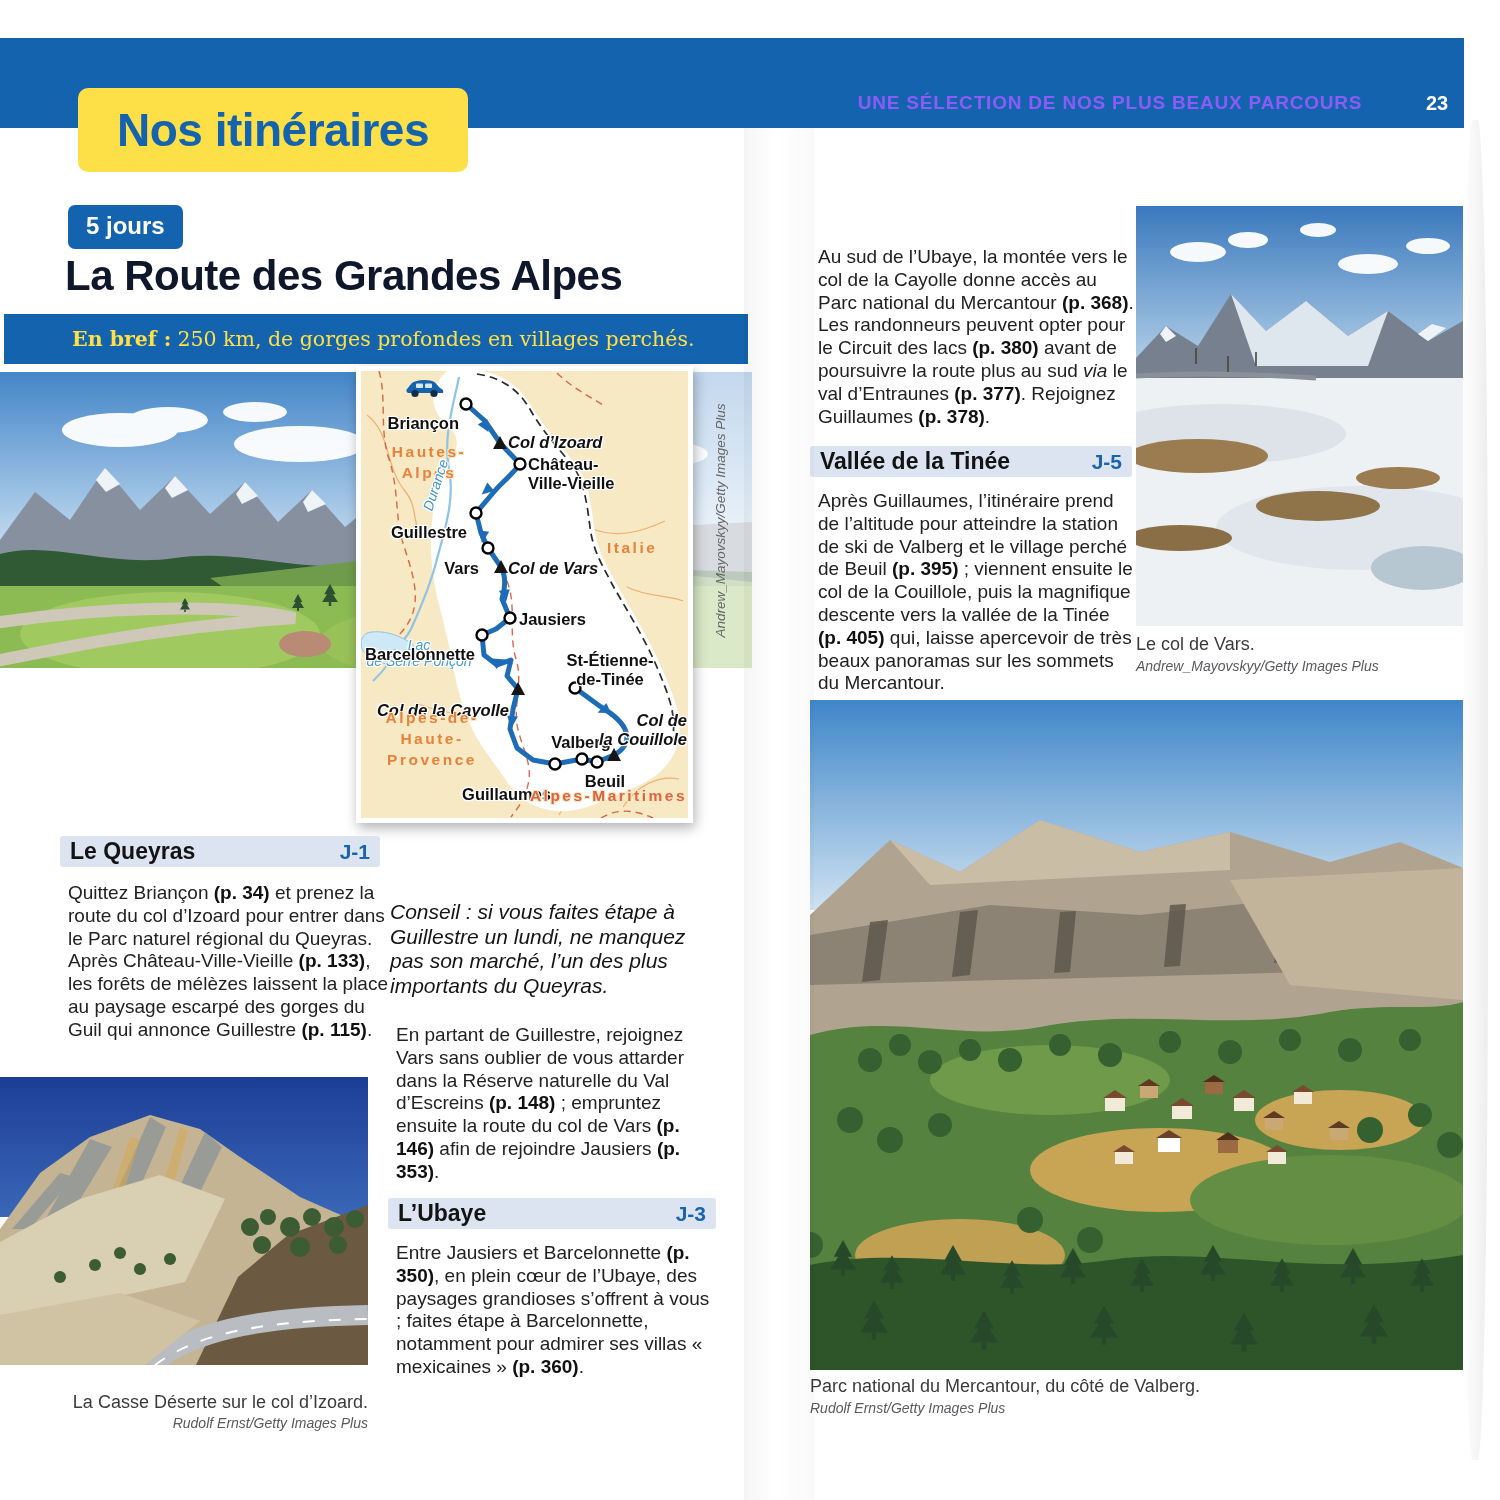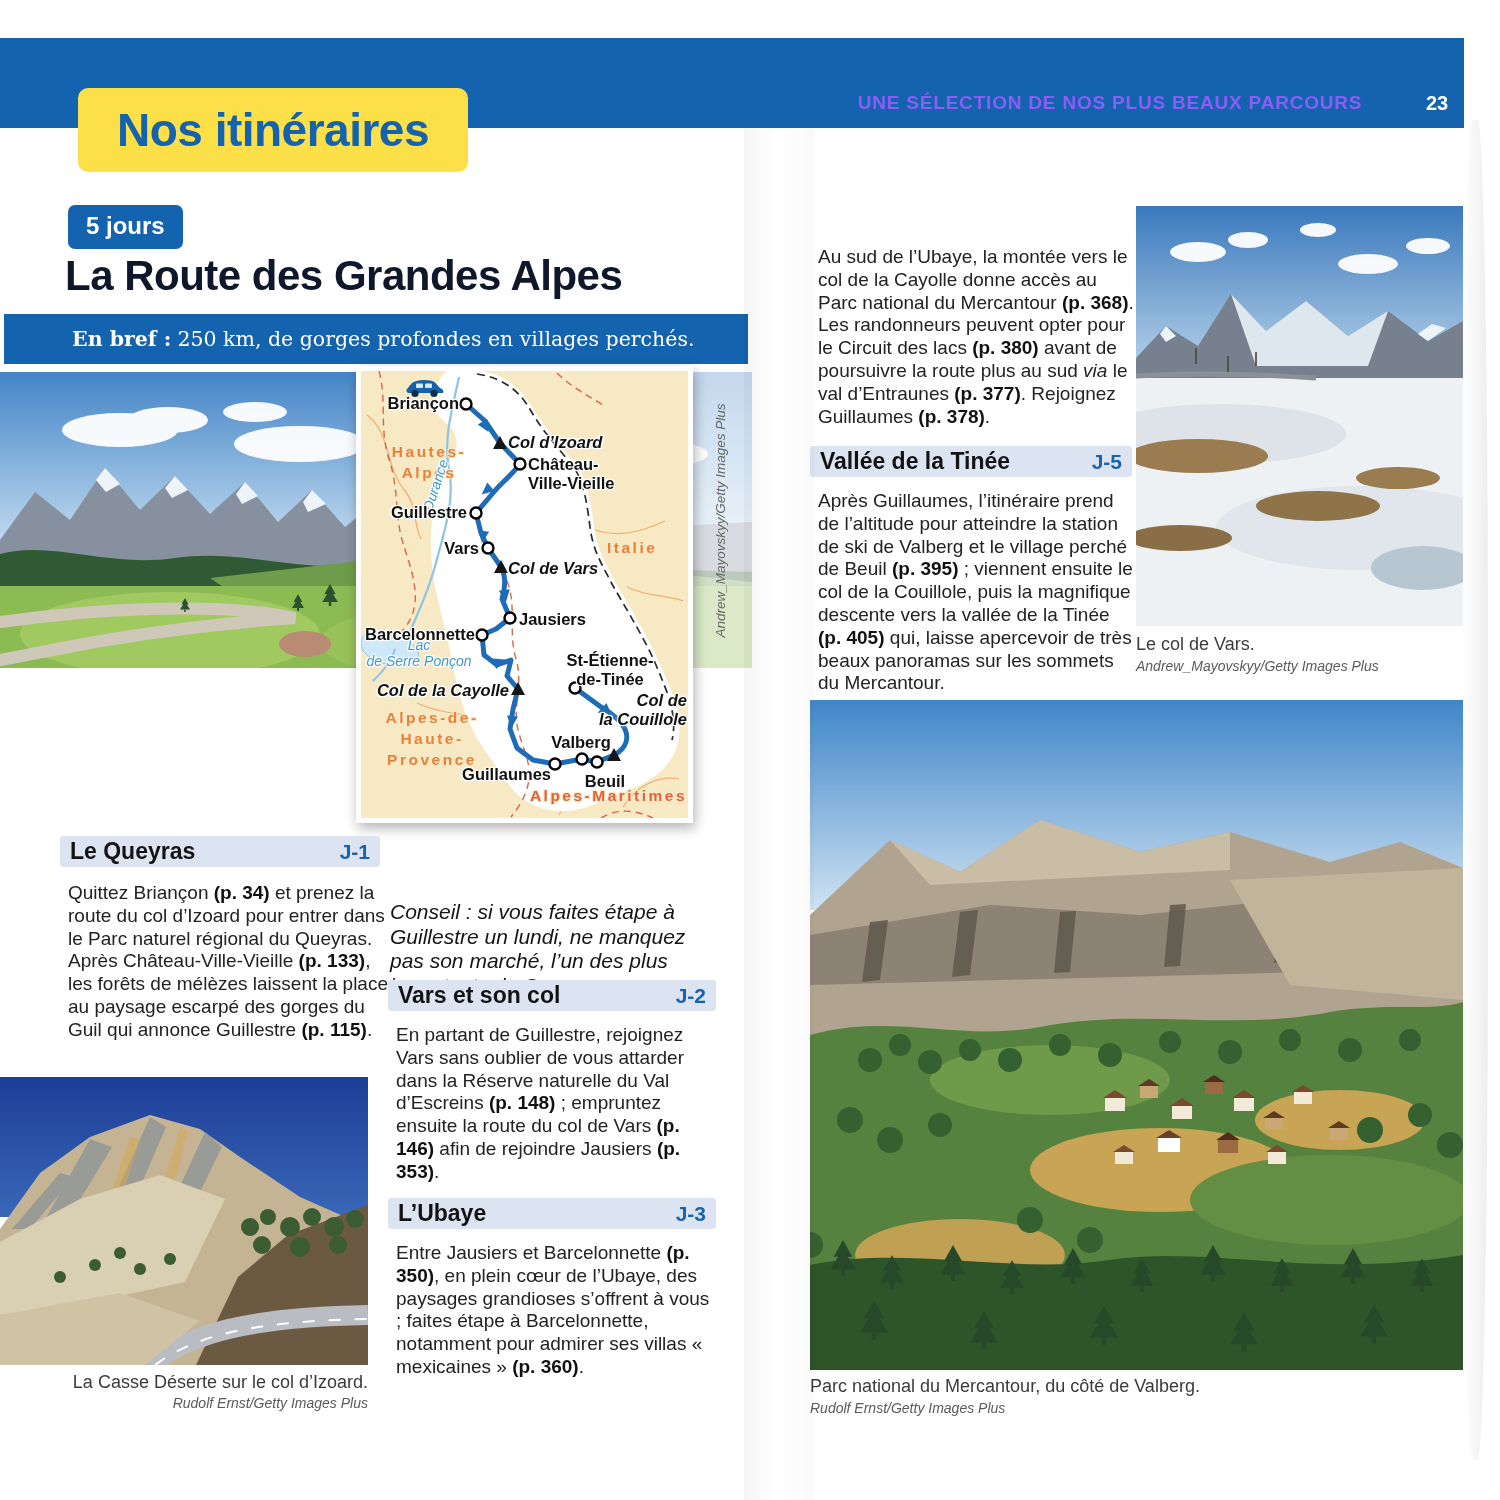--- a/index.html
+++ b/index.html
@@ -13,31 +13,31 @@
   .right-head{position:absolute;left:830px;top:92px;width:560px;text-align:center;color:#8b5cf6;
               font-weight:700;font-size:19px;letter-spacing:0.8px;}
   .page-num{position:absolute;left:1426px;top:92px;color:#fff;font-weight:700;font-size:20px;}
   
   .days-badge{position:absolute;left:68px;top:205px;background:#1463ae;color:#fff;font-weight:700;
               font-size:24px;padding:7px 18px 9px;border-radius:7px;}
   .main-title{position:absolute;left:65px;top:252px;font-size:42px;font-weight:700;color:#0f172a;
               letter-spacing:-0.5px;}
   .brief-bar{position:absolute;left:4px;top:314px;width:744px;height:50px;background:#1463ae;
              display:flex;align-items:center;}
-  .brief-bar .txt{margin-left:68px;color:#ffffff;font-family:"DejaVu Serif",serif;font-size:20.5px;}
+  .brief-bar .txt{margin-left:68px;color:#fde047;font-family:"DejaVu Serif",serif;font-size:20.5px;}
   .brief-bar .b{font-weight:700;margin-right:6px;}
   
   .photo{position:absolute;overflow:hidden;}
   .photo svg{display:block;width:100%;height:100%;}
   .wash{position:absolute;left:688px;top:372px;width:64px;height:296px;
         background:rgba(255,255,255,0.68);display:flex;align-items:center;justify-content:center;}
   .wash span{transform:rotate(-90deg);white-space:nowrap;font-size:13.5px;font-style:italic;color:#666;}
   .caption{position:absolute;font-size:18px;color:#3b3b3b;}
   .credit{position:absolute;font-size:14px;font-style:italic;color:#5a5a5e;}
-  .al-r{text-align:right;}
+  .al-r{text-align:right;margin-top:20px;}
   
   .conseil{position:absolute;font-style:italic;font-size:21px;line-height:24.5px;color:#151515;}
   .sec-head{position:absolute;height:31px;background:#dce4f2;border-radius:3px;
             display:flex;align-items:center;justify-content:space-between;padding:0 10px;box-sizing:border-box;}
   .sec-head .t{font-size:23px;font-weight:800;color:#131313;}
   .sec-head .r{font-size:21px;font-weight:700;color:#1a63ad;}
   .sec-body{position:absolute;font-size:19px;line-height:22.8px;color:#222;}
   .seg-b{font-weight:700;color:#111;}
   .seg-i{font-style:italic;}
   
@@ -284,24 +284,20 @@
       <path d="M150,288 C190,256 250,240 368,238" fill="none" stroke="#b9bcc0" stroke-width="20"></path>
       <path d="M155,288 C195,258 255,244 368,242" fill="none" stroke="#ffffff" stroke-width="2" stroke-dasharray="12 14"></path>
       <polygon fill="#cfc3a4" points="0,238 120,216 200,244 145,288 0,288"></polygon>
     </svg>
   </div>
   <div class="caption al-r" style="left:0;top:1372px;width:368px;">La Casse Déserte sur le col d’Izoard.</div>
   <div class="credit al-r" style="left:0;top:1395px;width:368px;">Rudolf Ernst/Getty Images Plus</div>
 
   <div class="conseil" style="left:390px;top:864px;width:324px;margin-top:36px;">Conseil : si vous faites étape à Guillestre un lundi, ne manquez pas son marché, l’un des plus importants du Queyras.</div>
 
-  <div class="sec-head" style="left:388px;top:980px;width:328px;">
-    <span class="t">Vars et son col</span>
-    <span class="r">J-2</span>
-  </div>
   <div class="sec-body" style="left:396px;top:1024px;width:322px;"><span>En partant de Guillestre, rejoignez Vars sans oublier de vous attarder dans la Réserve naturelle du Val d’Escreins </span><span class="seg-b">(p. 148)</span><span> ; empruntez ensuite la route du col de Vars </span><span class="seg-b">(p. 146)</span><span> afin de rejoindre Jausiers </span><span class="seg-b">(p. 353)</span><span>.</span></div>
 
   <div class="sec-head" style="left:388px;top:1198px;width:328px;">
     <span class="t">L’Ubaye</span>
     <span class="r">J-3</span>
   </div>
   <div class="sec-body" style="left:396px;top:1242px;width:322px;"><span>Entre Jausiers et Barcelonnette </span><span class="seg-b">(p. 350)</span><span>, en plein cœur de l’Ubaye, des paysages grandioses s’offrent à vous ; faites étape à Barcelonnette, notamment pour admirer ses villas « mexicaines » </span><span class="seg-b">(p. 360)</span><span>.</span></div>
 
   <div class="sec-body" style="left:818px;top:246px;width:318px;"><span>Au sud de l’Ubaye, la montée vers le col de la Cayolle donne accès au Parc national du Mercantour </span><span class="seg-b">(p. 368)</span><span>. Les randonneurs peuvent opter pour le Circuit des lacs </span><span class="seg-b">(p. 380)</span><span> avant de poursuivre la route plus au sud </span><span class="seg-i">via</span><span> le val d’Entraunes </span><span class="seg-b">(p. 377)</span><span>. Rejoignez Guillaumes </span><span class="seg-b">(p. 378)</span><span>.</span></div>
 

